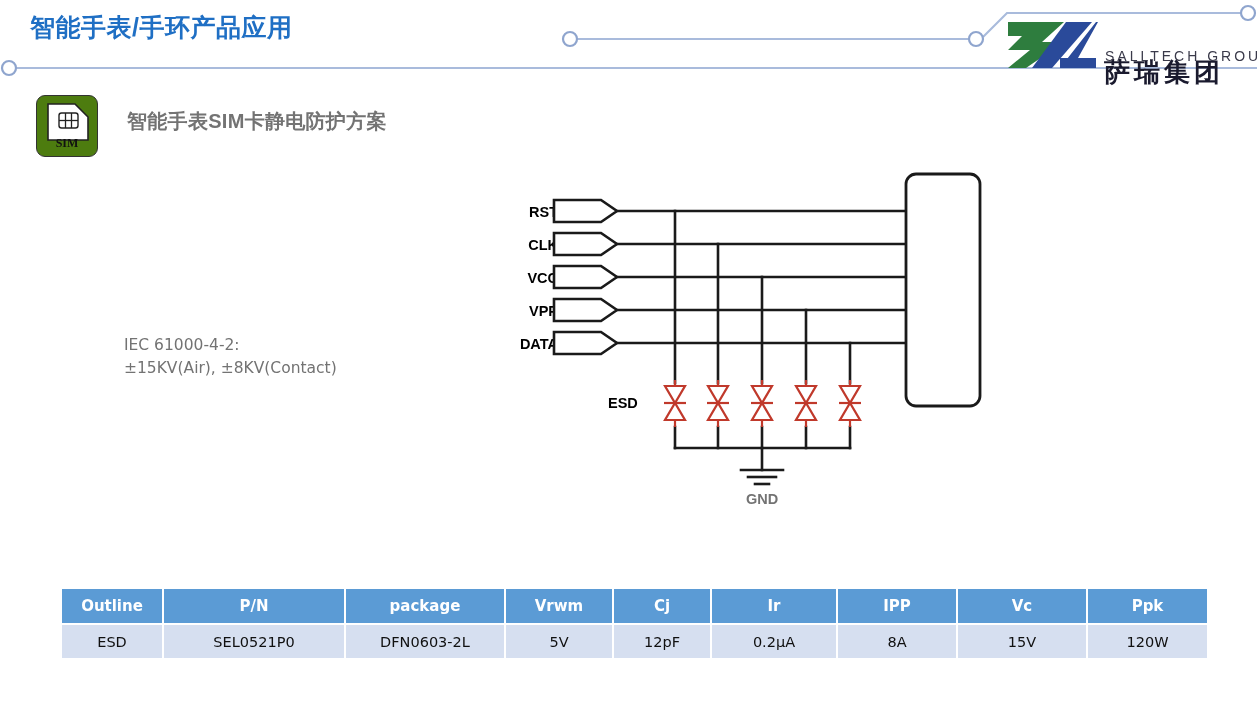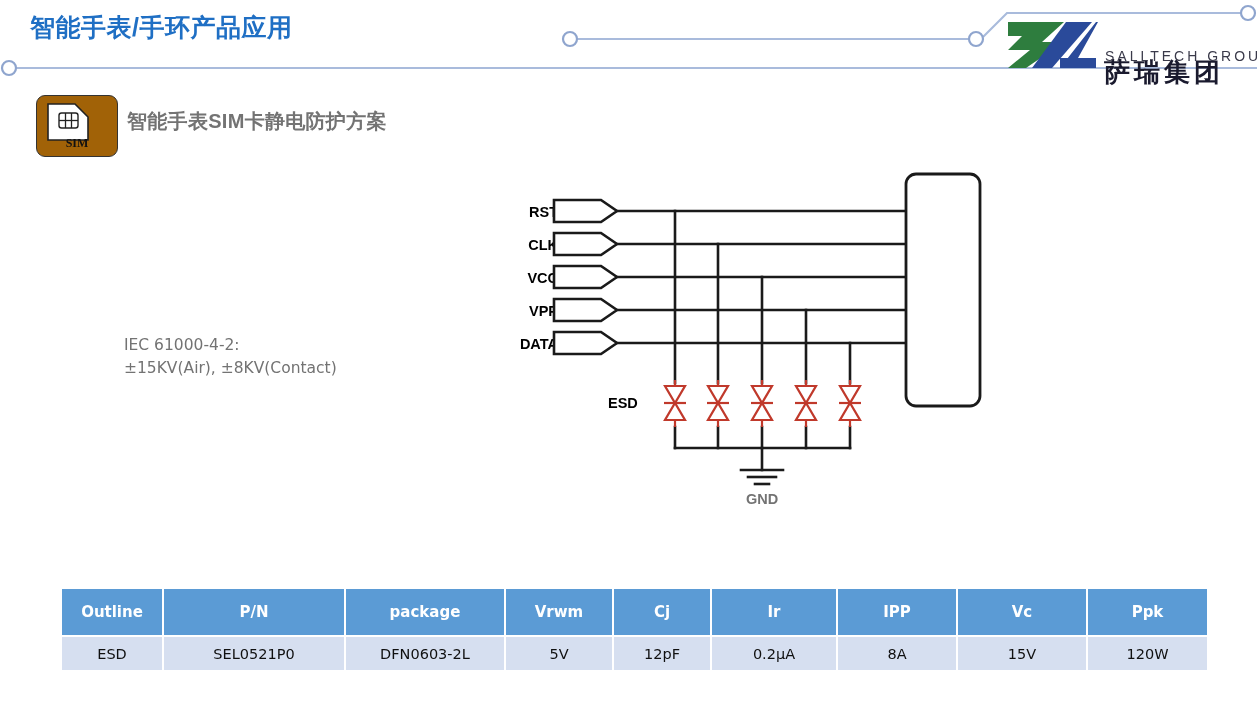--- a/index.html
+++ b/index.html
@@ -34,22 +34,22 @@
     margin-top: 40px;
   }
   #logo-en {
     position: absolute; left: 97px; top: 34px;
     font-size: 14px; color: #3a3a4a; letter-spacing: 3.0px; white-space: nowrap;
     font-family: "Liberation Sans", sans-serif;
   }
 
   
   #sim-badge {
-    position: absolute; left: 36px; top: 95px; width: 82px; height: 62px;
-    border: 1.6px solid #333; border-radius: 9px; background: #a16207;
+    position: absolute; left: 36px; top: 95px; width: 62px; height: 62px;
+    border: 1.6px solid #333; border-radius: 9px; background: #4d7c0f;
   }
   #sim-badge svg { position: absolute; left: 8px; top: 5px; }
   #sim-badge-label {
     position: absolute; left: 0; right: 0; bottom: 5px;
     text-align: center; font-size: 12px; font-weight: bold; color: #111;
     font-family: "Liberation Serif", serif;
   }
   #section-title {
     position: absolute; left: 127px; top: 108px;
     font-size: 20px; font-weight: bold; color: #737373;
@@ -82,21 +82,21 @@
   }
 
   
   #spec-table {
     position: absolute; left: 60px; top: 587px;
     width: 1137px; border-collapse: separate; border-spacing: 2px 2px;
     table-layout: fixed;
   }
   #spec-table th {
     background: #5B9BD5; color: #ffffff;
-    font-size: 15px; font-weight: bold; height: 46px;
+    font-size: 15px; font-weight: bold; height: 34px;
     text-align: center; border: 0; padding: 0;
     font-family: "DejaVu Sans", "Liberation Sans", sans-serif;
   }
   #spec-table td {
     background: #D6DFF0; color: #101010;
     font-size: 14.5px; height: 33px;
     text-align: center; border: 0; padding: 0;
     font-family: "DejaVu Sans", "Liberation Sans", sans-serif;
   }
 </style>

